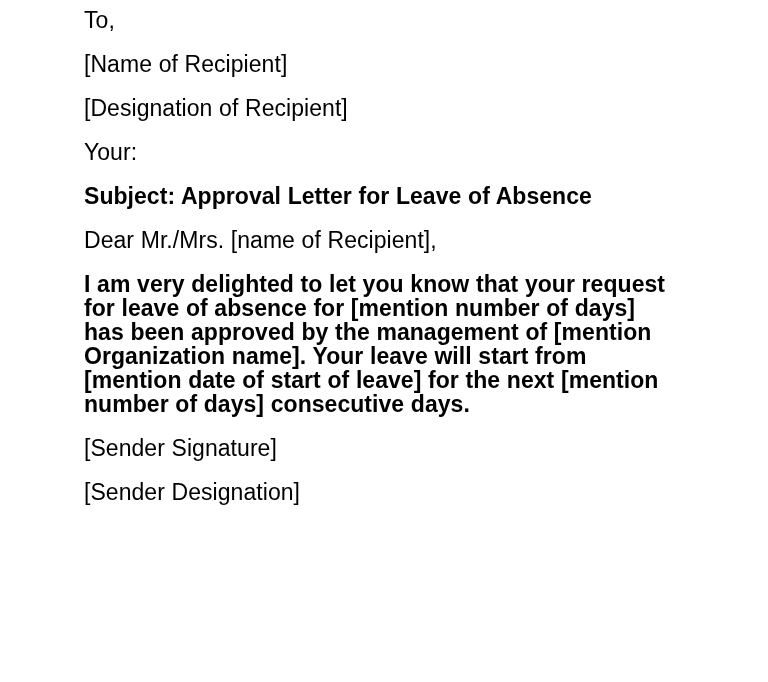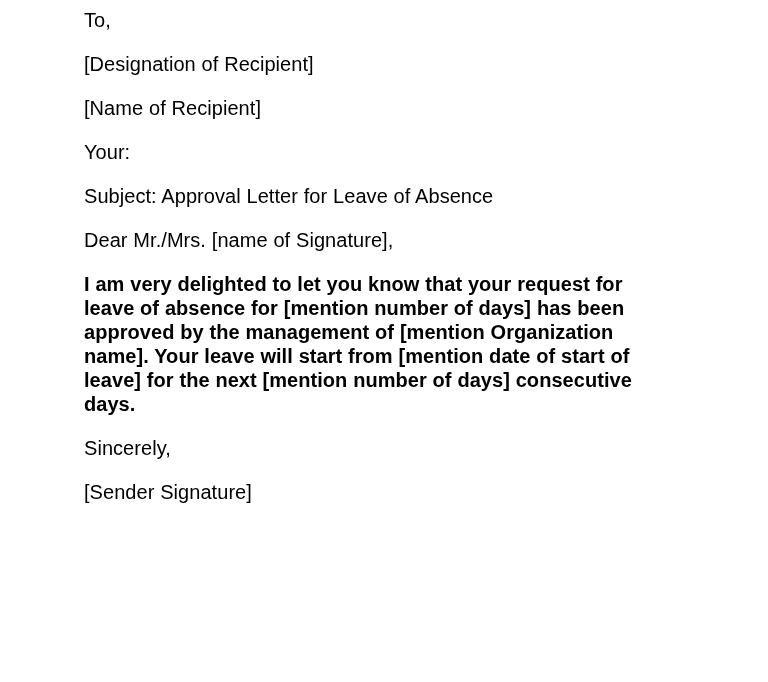--- a/index.html
+++ b/index.html
@@ -19,32 +19,32 @@
 
   .letter {
     box-sizing: border-box;
     width: 768px;
     height: 682px;
     background: #ffffff;
     padding: 8px 78px 0 84px;
   }
 
   .block {
-    font-size: 20px;
+    font-size: 23px;
     line-height: 24px;
     color: #000000;
     margin: 0 0 20px 0;
     max-width: 590px;
     text-align: left;
     letter-spacing: 0.05px;
     word-spacing: 0.2px;
   }
 
   .block.subject {
-    font-weight: normal;
+    font-weight: bold;
   }
 
   .block.salutation {
     margin-bottom: 20px;
   }
 
   .block.para {
     margin-bottom: 20px;
     font-weight: bold;
   }
@@ -53,32 +53,32 @@
     margin-bottom: 0;
   }
 </style>
 </head>
 <body>
 
 <div class="letter">
 
   <p class="block">To,</p>
 
+  <p class="block">[Name of Recipient]</p>
+
   <p class="block">[Designation of Recipient]</p>
-
-  <p class="block">[Name of Recipient]</p>
 
   <p class="block">Your:</p>
 
   <p class="block subject">Subject: Approval Letter for Leave of Absence</p>
 
-  <p class="block salutation">Dear Mr./Mrs. [name of Signature],</p>
+  <p class="block salutation">Dear Mr./Mrs. [name of Recipient],</p>
 
   <p class="block para">I am very delighted to let you know that your request for leave of absence for [mention number of days] has been approved by the management of [mention Organization name]. Your leave will start from [mention date of start of leave] for the next [mention number of days] consecutive days.</p>
 
 
-  <p class="block">Sincerely,</p>
 
 
   <p class="block">[Sender Signature]</p>
 
+  <p class="block last">[Sender Designation]</p>
 
 </div>
 
 </body></html>

